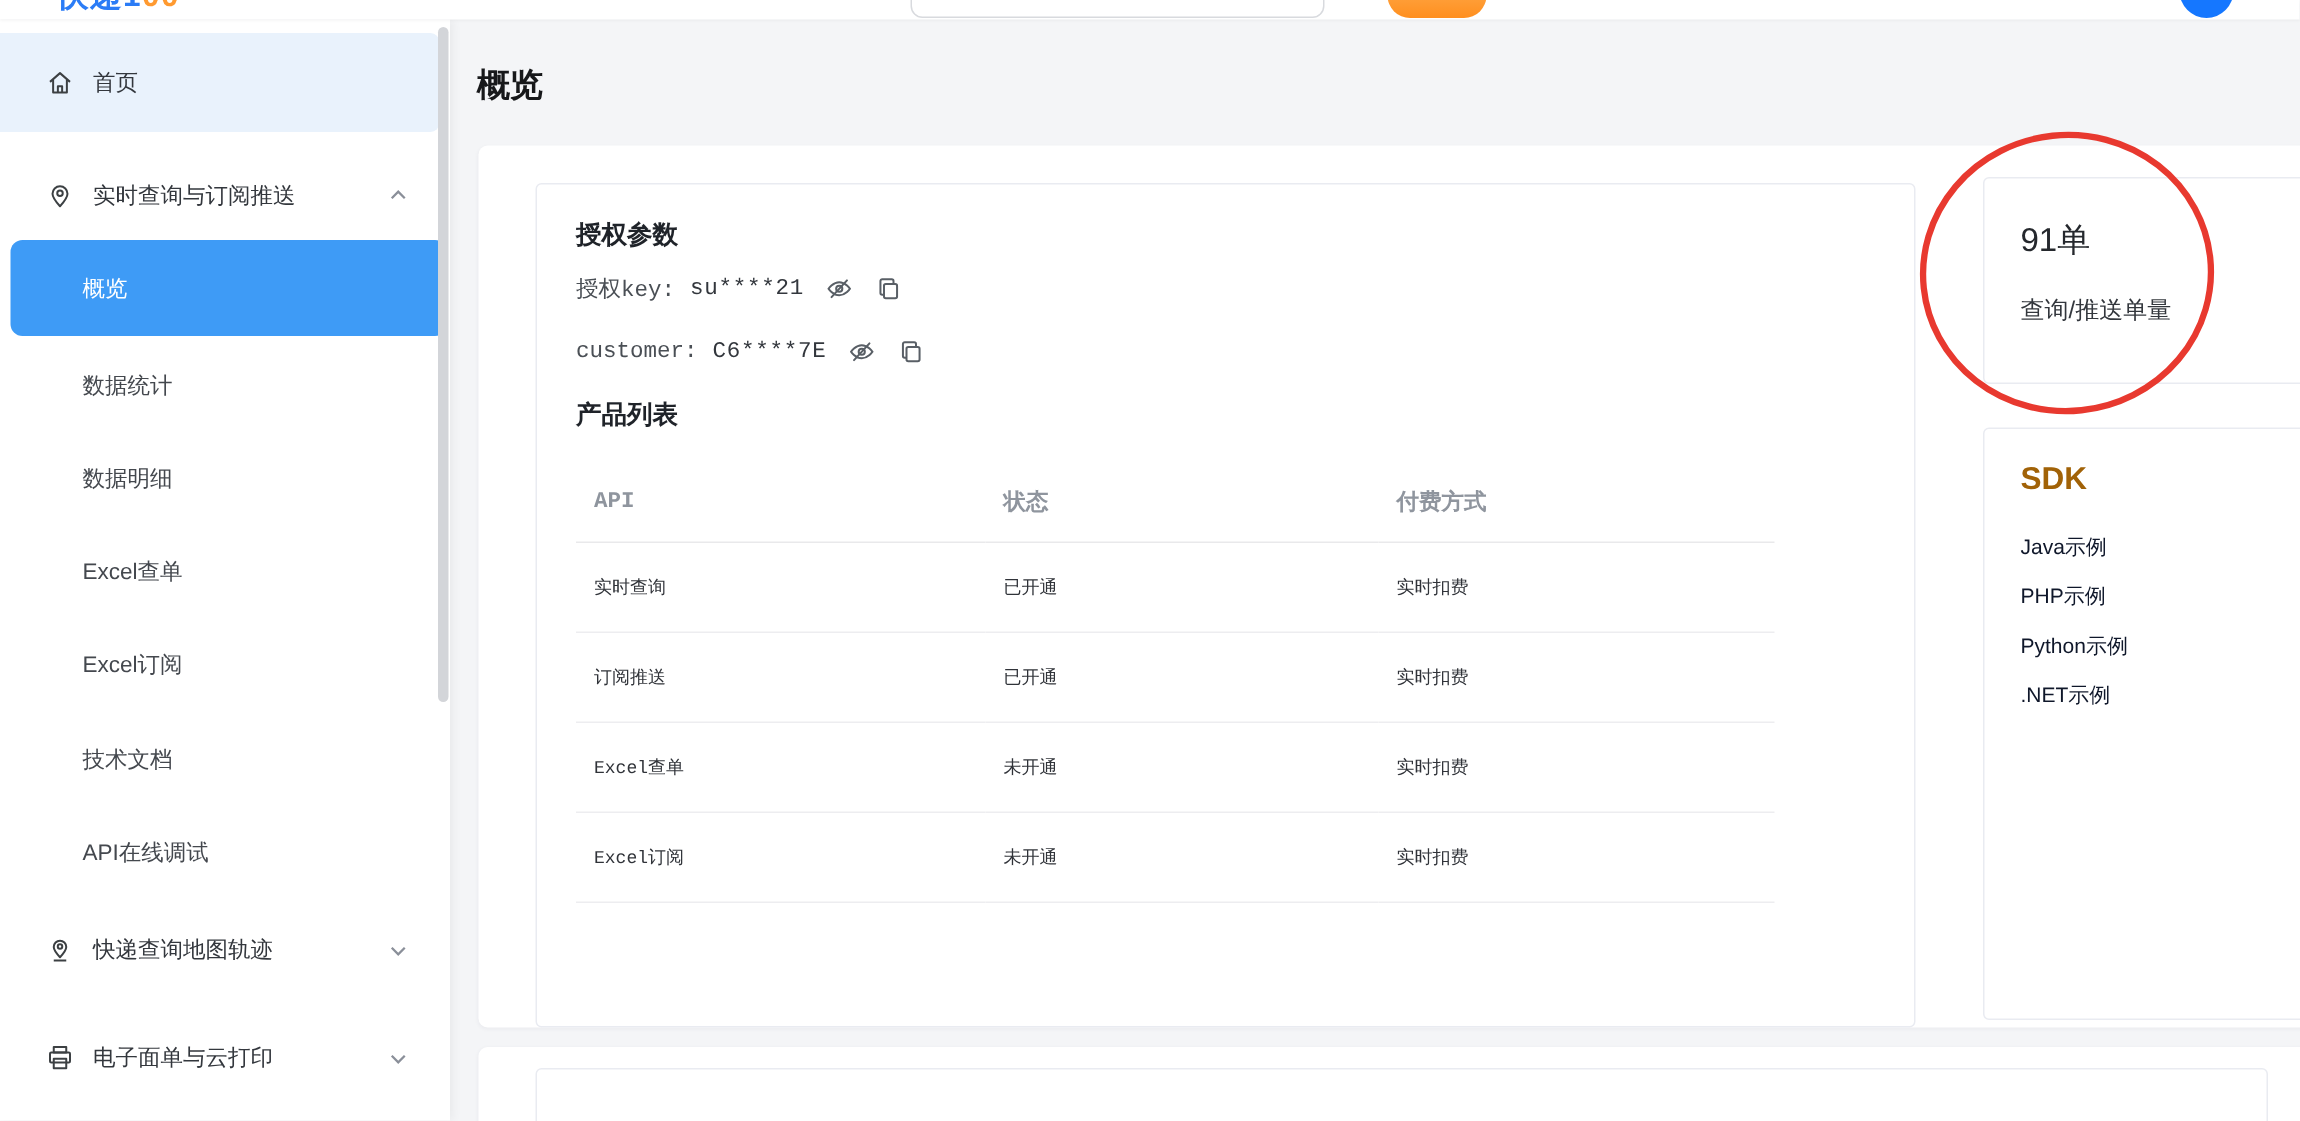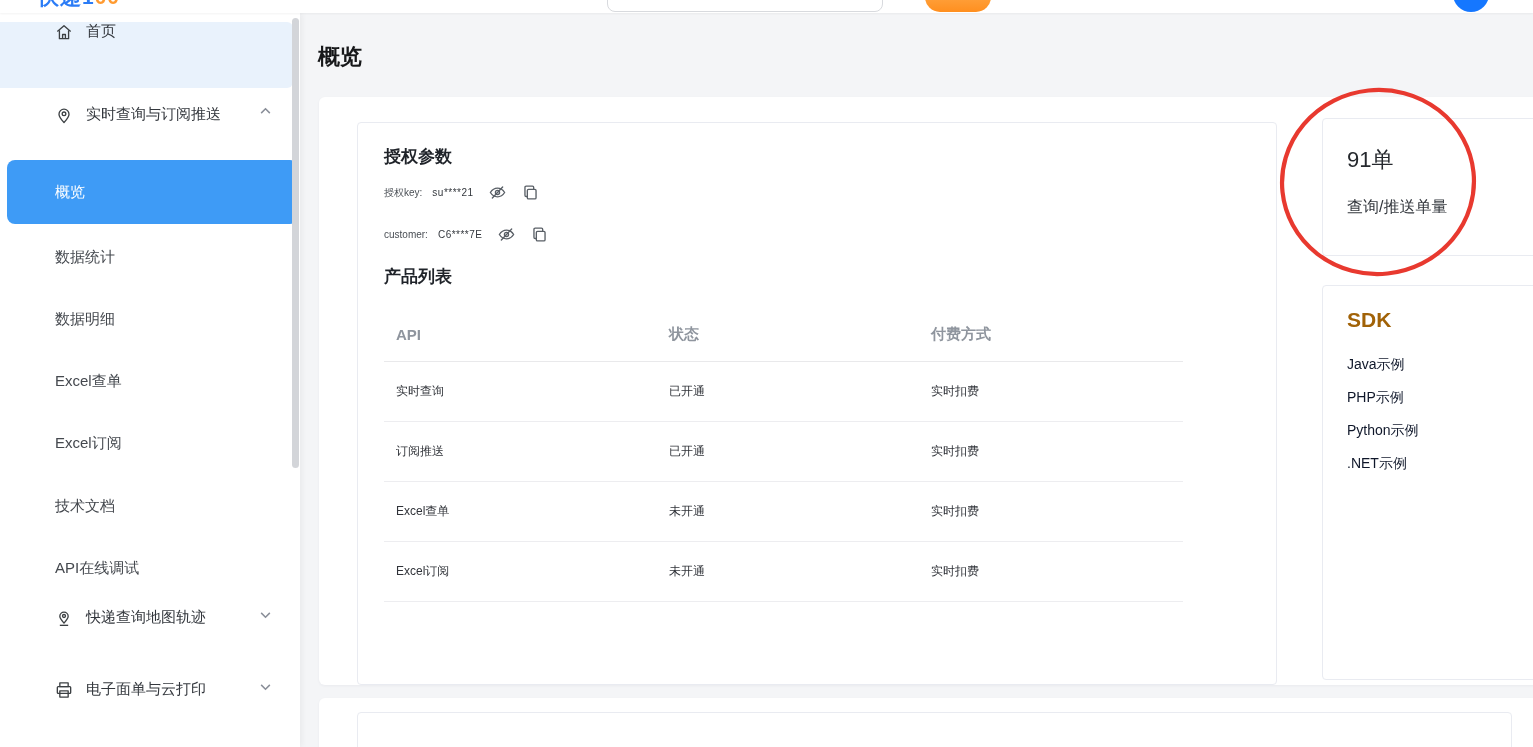--- a/index.html
+++ b/index.html
@@ -22,21 +22,21 @@
   #topbar-btn { position:absolute; left:925px; top:-18px; width:66px; height:30px;
     border:none; border-radius:15px; background:linear-gradient(#ffb257,#ff8f1f);
     cursor:pointer; }
   #avatar { position:absolute; left:1453px; top:-24px; width:36px; height:36px;
     border-radius:50%; background:#1577ff; }
 
   
   #sidebar { position:absolute; left:0; top:13px; width:300px; height:734px;
     background:#fff; z-index:20; box-shadow:2px 0 6px rgba(0,0,0,.05); }
   .side-row { position:absolute; left:0; width:300px; display:flex;
-    align-items:flex-start; cursor:pointer;padding-left:24px; }
+    align-items:center; cursor:pointer; }
   .side-row .ic { width:20px; height:20px; margin-left:30px; flex:0 0 20px; }
   .side-row .lbl { margin-left:12px; font-size:15px; color:#33373d; }
   .side-row .chev { position:absolute; right:28px; width:13px; height:13px; }
   #row-home { top:9px; height:66px; width:293px; background:#e9f2fc;
     border-radius:0 6px 6px 0; }
   #row-group1 { top:92px; height:50px; }
   .sub-row { position:absolute; left:0; width:300px; height:62px; display:flex;
     align-items:center; cursor:pointer; }
   .sub-row .lbl { margin-left:55px; font-size:15px; color:#44484e; }
   #sub-active { top:147px; left:7px; width:291px; height:64px;
@@ -47,29 +47,29 @@
 
   
   #page-title { position:absolute; left:318px; top:42px; font-size:22px;
     font-weight:700; color:#17181a; }
   .panel { position:absolute; background:#fff; border-radius:6px;
     box-shadow:0 1px 3px rgba(30,40,80,.05); }
   #panel-main { left:319px; top:97px; width:1221px; height:588px; }
   #panel-bottom { left:319px; top:698px; width:1221px; height:60px; }
   .card { position:absolute; background:#fff; border:1px solid #e9ebf1;
     border-radius:4px; }
-  #card-auth { left:357px; top:122px; width:920px; height:563px; }
+  #card-auth { left:357px; top:122px; width:920px; height:563px;font-family:Liberation Mono, monospace; }
   #card-stats { left:1322px; top:118px; width:230px; height:138px; }
   #card-sdk { left:1322px; top:285px; width:230px; height:395px; }
   #card-bottom { left:357px; top:712px; width:1155px; height:80px; }
 
   .sec-heading { position:absolute; left:26px; font-size:17px; font-weight:700;
     color:#1f2329; }
   .auth-line { position:absolute; left:26px; display:flex; align-items:center;
-    font-size:10px; color:#4a4f55; }
+    font-size:15px; color:#4a4f55; }
   .auth-line .val { margin-left:10px; color:#33373d; letter-spacing:.5px; }
   .auth-line .aicon { width:19px; height:19px; margin-left:14px; cursor:pointer; }
 
   
   #product-table { position:absolute; left:26px; top:186px; width:799px;
     border-collapse:collapse; table-layout:fixed; }
   #product-table th { height:52px; text-align:left; font-size:15px;
     font-weight:700; color:#8f959e; padding-left:12px;
     border-bottom:1px solid #e9e9eb; }
   #product-table td { height:60px; font-size:12px; color:#303339;

